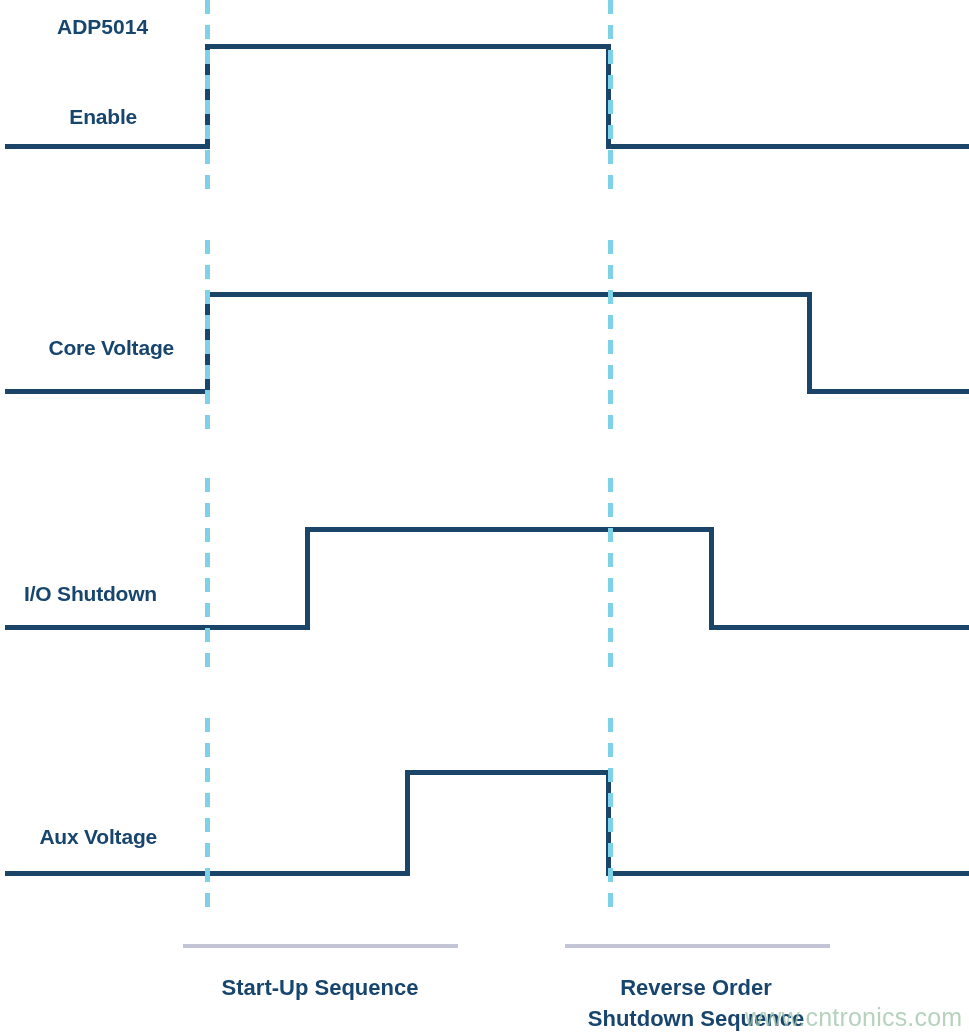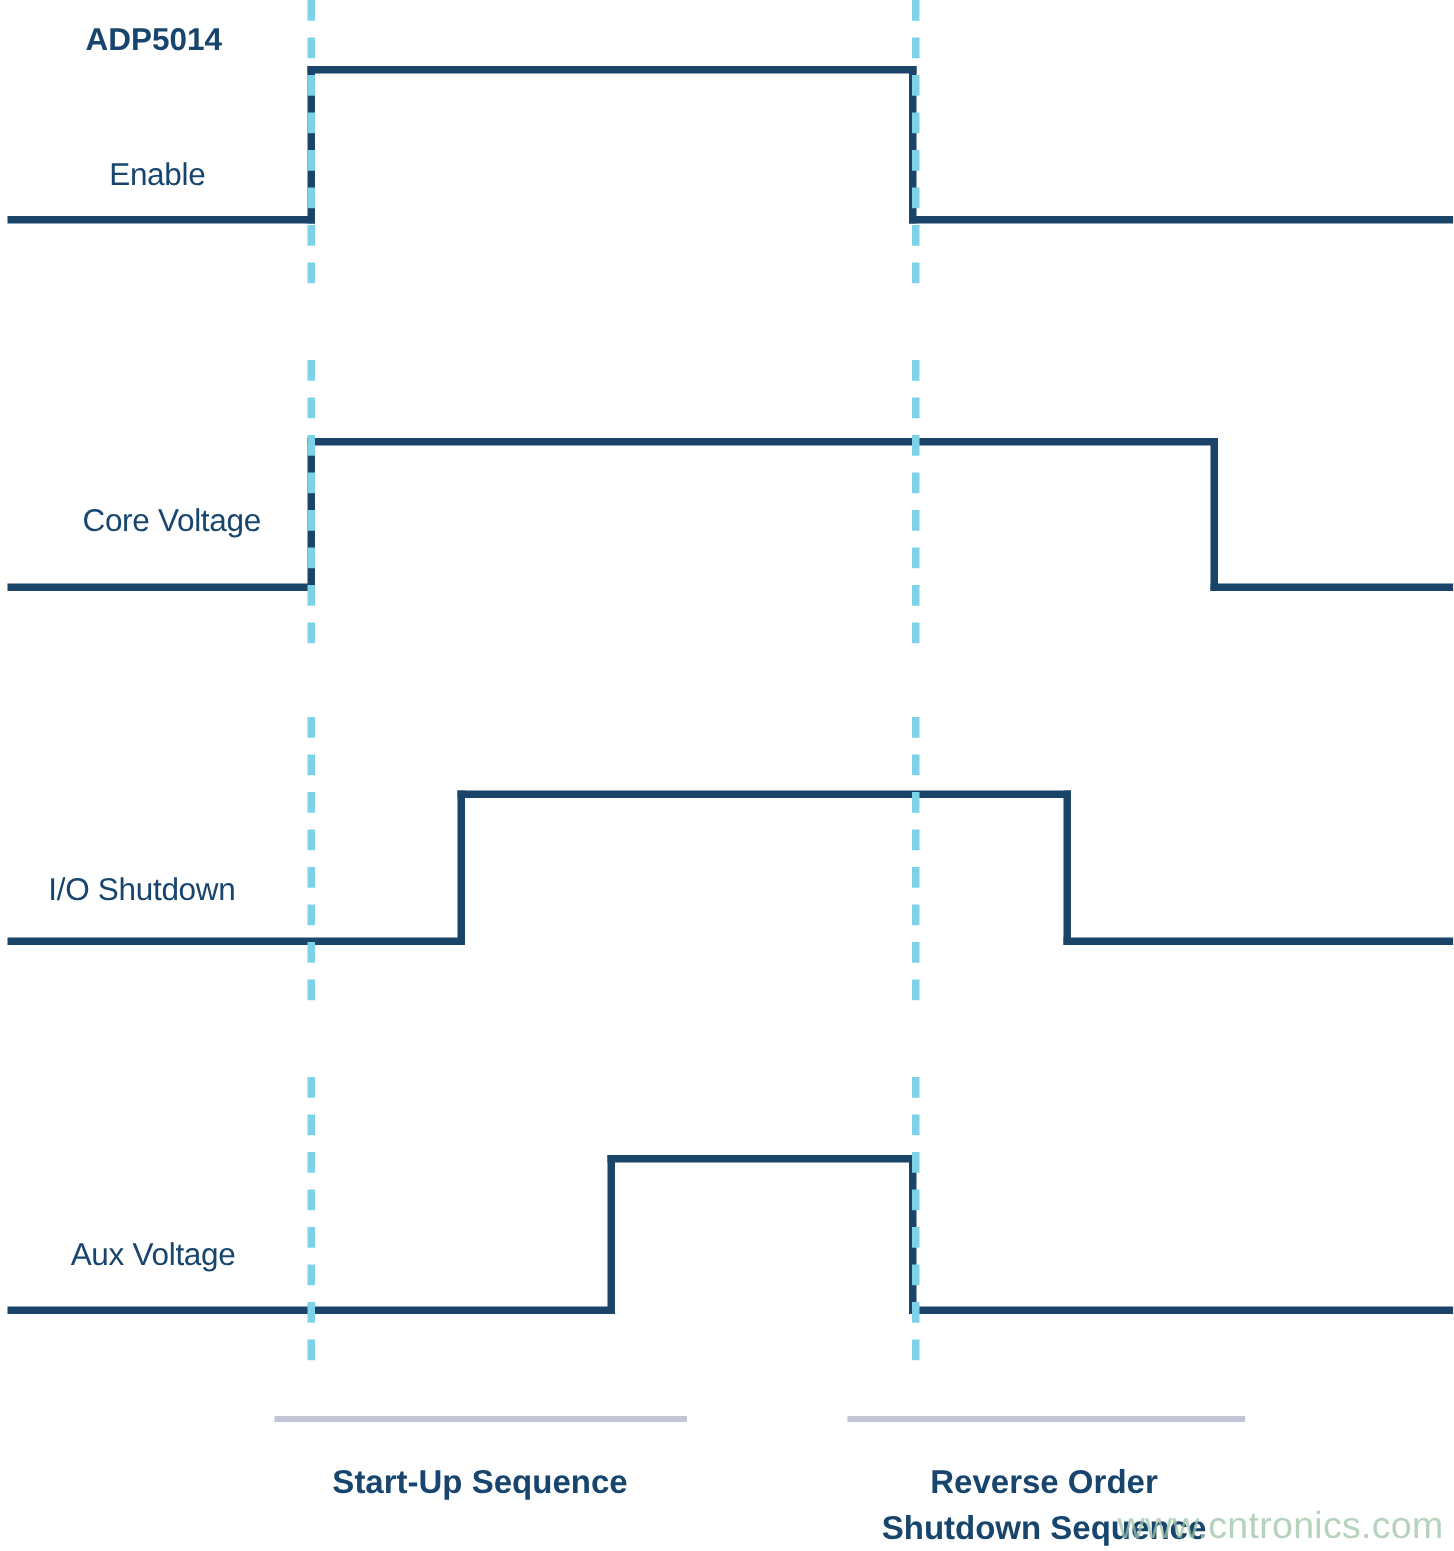--- a/index.html
+++ b/index.html
@@ -13,21 +13,21 @@
     height: 1034px;
     background: #ffffff;
     font-family: "Liberation Sans", sans-serif;
     overflow: hidden;
   }
 
   
   .row-label {
     position: absolute;
     color: #17456E;
-    font-weight: normal;
+    font-weight: bold;
     font-size: 21px;
     letter-spacing: -0.2px;
     white-space: nowrap;
     text-align: left;
     line-height: 1;
   }
   .device-title {
     position: absolute;
     color: #17456E;
     font-weight: bold;

